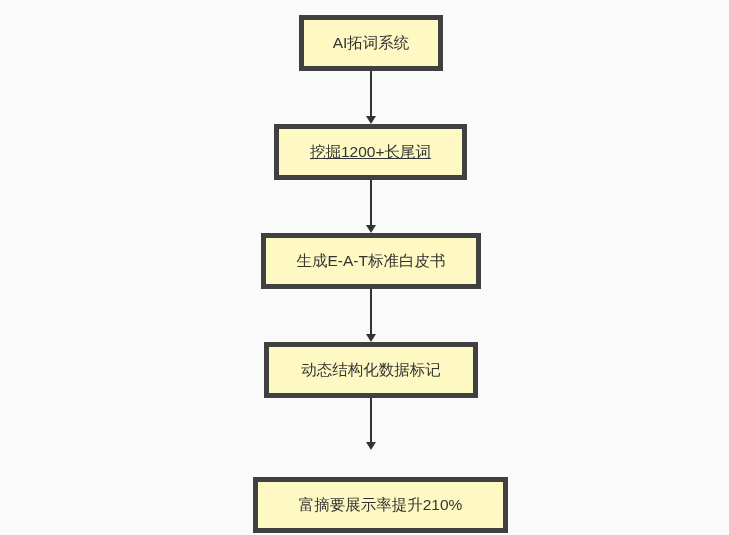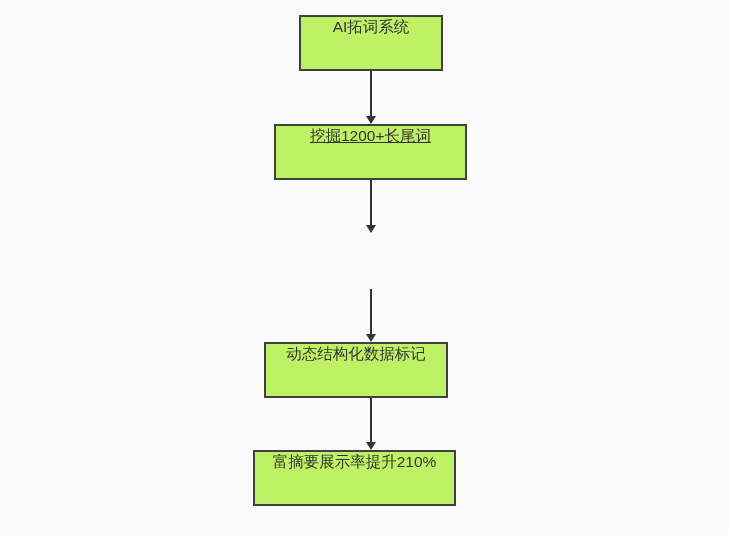--- a/index.html
+++ b/index.html
@@ -14,25 +14,26 @@
     overflow: hidden;
   }
   .canvas {
     position: relative;
     width: 729px;
     height: 535px;
   }
   .flow-node {
     position: absolute;
     box-sizing: border-box;
-    background: #bef264;
-    border: 2px solid #404040;
+    background: #fef9c3;
+    border: 5px solid #404040;
     color: #333333;
     font-size: 15.5px;
     display: flex;
+    align-items: center;
     justify-content: center;
     text-align: center;
     white-space: nowrap;
   }
   .arrow {
     position: absolute;
     width: 10px;
   }
   .arrow .line {
     position: absolute;
@@ -49,22 +50,22 @@
     width: 0;
     height: 0;
     border-left: 5px solid transparent;
     border-right: 5px solid transparent;
     border-top: 8px solid #333333;
   }
   
   #node-0 { left: 299px; top: 15px;  width: 144px; height: 56px; }
   #node-1 { left: 274px; top: 124px; width: 193px; height: 56px; text-decoration: underline; }
   #node-2 { left: 261px; top: 233px; width: 220px; height: 56px; }
-  #node-3 { left: 264px; top: 342px; width: 184px; height: 56px; }
-  #node-4 { left: 253px; top: 450px; width: 203px; height: 56px; }
+  #node-3 { left: 264px; top: 342px; width: 214px; height: 56px; }
+  #node-4 { left: 253px; top: 477px; width: 255px; height: 56px; }
   
   #arrow-0 { left: 366px; top: 71px;  height: 53px; }
   #arrow-1 { left: 366px; top: 180px; height: 53px; }
   #arrow-2 { left: 366px; top: 289px; height: 53px; }
   #arrow-3 { left: 366px; top: 398px; height: 52px; }
 </style>
 </head>
 <body>
 
 <div class="canvas">
@@ -80,20 +81,23 @@
 
   <div class="flow-node" id="node-1">
     <span>挖掘1200+长尾词</span>
   </div>
 
   <div class="arrow" id="arrow-1">
     <div class="line"></div>
     <div class="head"></div>
   </div>
 
+  <div class="flow-node" id="node-2">
+    <span>生成E-A-T标准白皮书</span>
+  </div>
 
   <div class="arrow" id="arrow-2">
     <div class="line"></div>
     <div class="head"></div>
   </div>
 
   <div class="flow-node" id="node-3">
     <span>动态结构化数据标记</span>
   </div>
 

